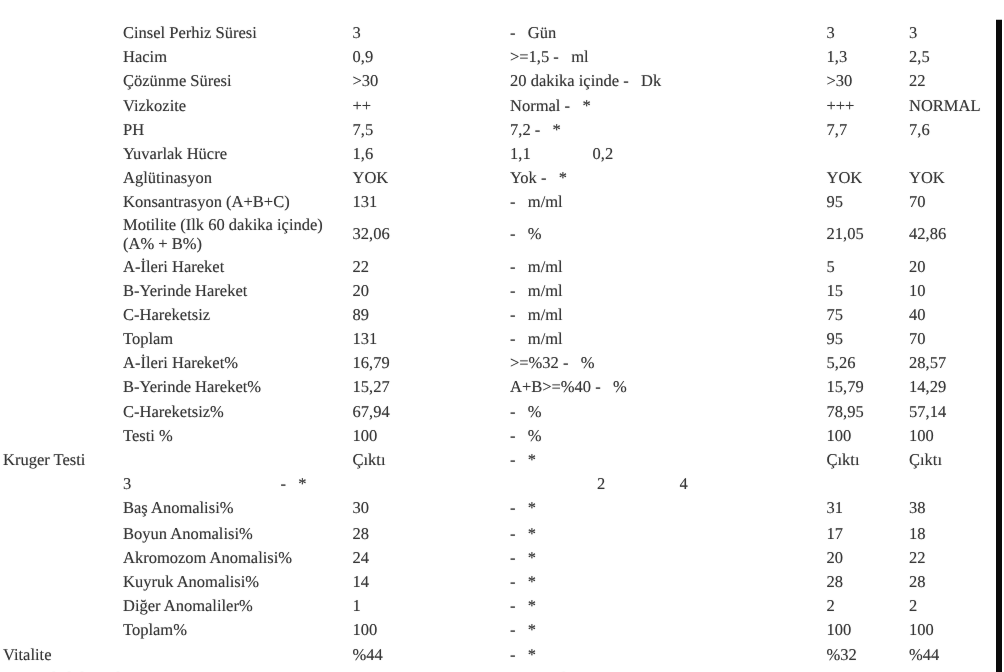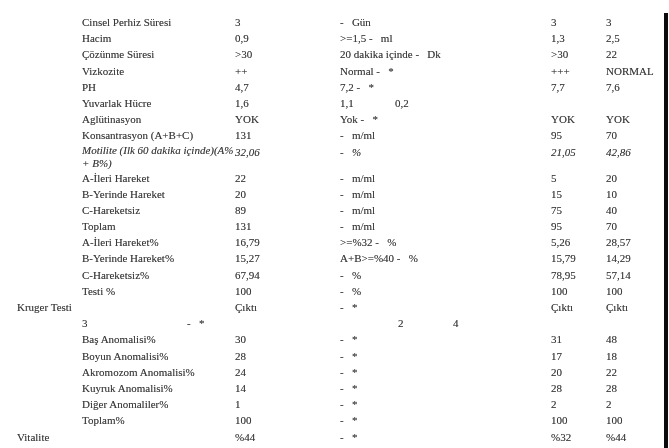--- a/index.html
+++ b/index.html
@@ -26,28 +26,28 @@
     right: 0;
   }
   .row {
     display: flex;
     align-items: flex-start;
     height: 16.2px;
     line-height: 16.2px;
   }
   .row.tall {
     height: 26px;
-    font-style: italic;
+    align-items: center;
   }
   .c {
     white-space: pre;
     overflow: hidden;
     box-sizing: border-box;
   }
-  .c.g   { width: 82px; padding-left: 17px; }
+  .c.g   { width: 82px; padding-left: 2px; }
   .c.n   { width: 153px; }
   .c.v1  { width: 105px; }
   .c.ref { width: 211px; }
   .c.v2  { width: 55px; }
   .c.v3  { flex: 1; }
   .row.tall .c.n {
     white-space: normal;
     line-height: 12.5px;
     align-self: center;
   }
@@ -100,21 +100,21 @@
     <div class="c g"></div>
     <div class="c n">Vizkozite</div>
     <div class="c v1">++</div>
     <div class="c ref">Normal -   *</div>
     <div class="c v2">+++</div>
     <div class="c v3">NORMAL</div>
   </div>
       <div class="row">
     <div class="c g"></div>
     <div class="c n">PH</div>
-    <div class="c v1">4,7</div>
+    <div class="c v1">7,5</div>
     <div class="c ref">7,2 -   *</div>
     <div class="c v2">7,7</div>
     <div class="c v3">7,6</div>
   </div>
       <div class="row">
     <div class="c g"></div>
     <div class="c n">Yuvarlak Hücre</div>
     <div class="c v1">1,6</div>
     <div class="c v2">1,1</div>
     <div class="c v3">0,2</div>
@@ -221,21 +221,21 @@
     <div class="c ref">-   *</div>
     <div class="c v2">2</div>
     <div class="c v3">4</div>
   </div>
       <div class="row">
     <div class="c g"></div>
     <div class="c n">Baş Anomalisi%</div>
     <div class="c v1">30</div>
     <div class="c ref">-   *</div>
     <div class="c v2">31</div>
-    <div class="c v3">48</div>
+    <div class="c v3">38</div>
   </div>
       <div class="row">
     <div class="c g"></div>
     <div class="c n">Boyun Anomalisi%</div>
     <div class="c v1">28</div>
     <div class="c ref">-   *</div>
     <div class="c v2">17</div>
     <div class="c v3">18</div>
   </div>
       <div class="row">

